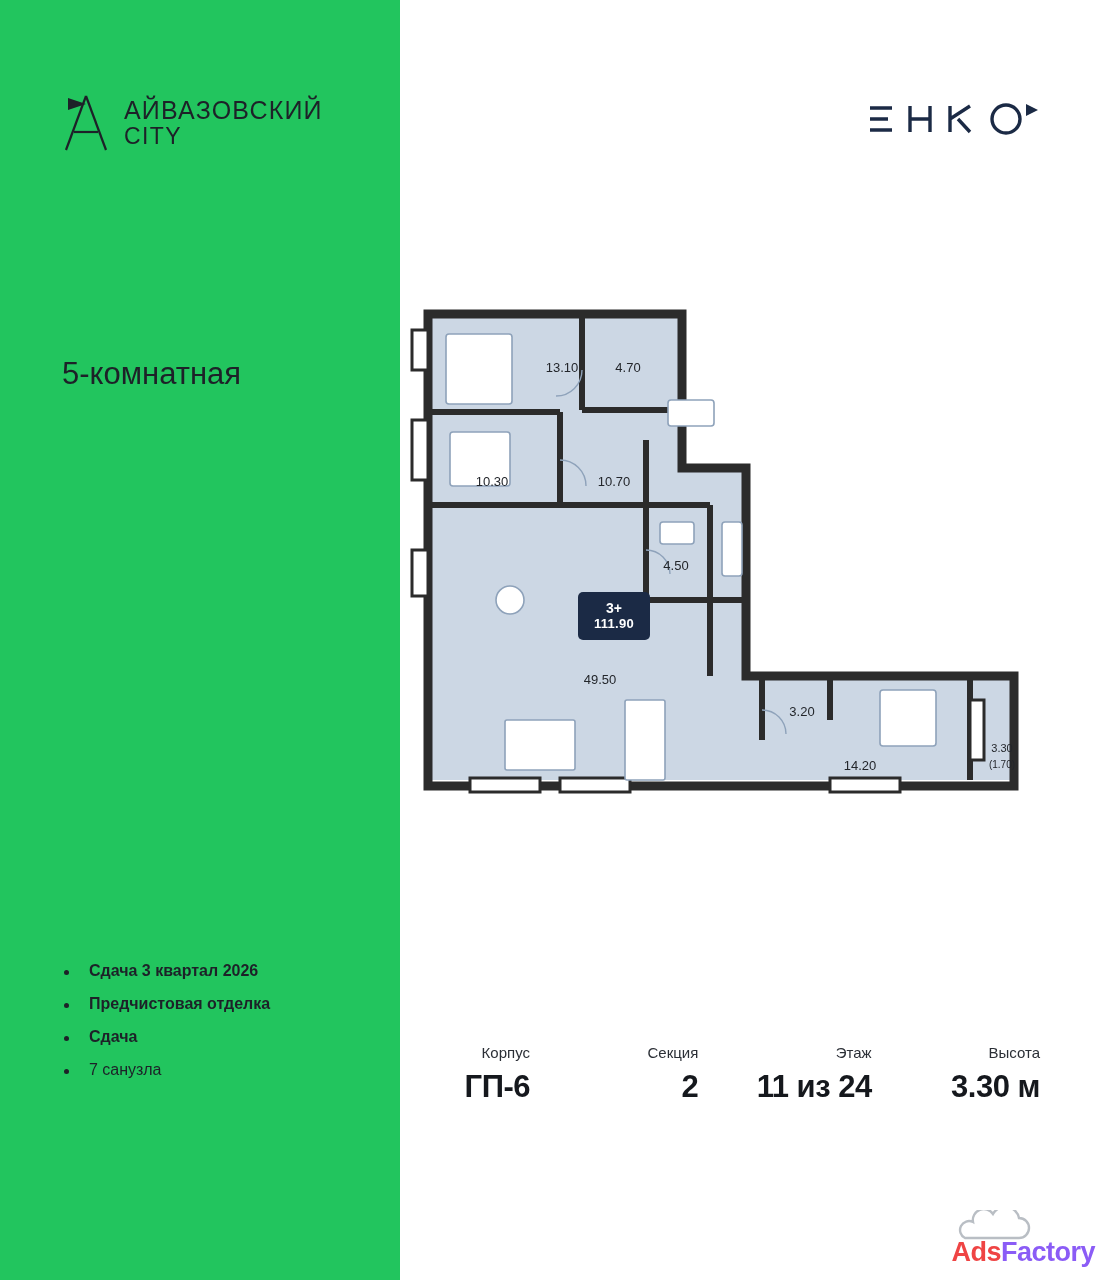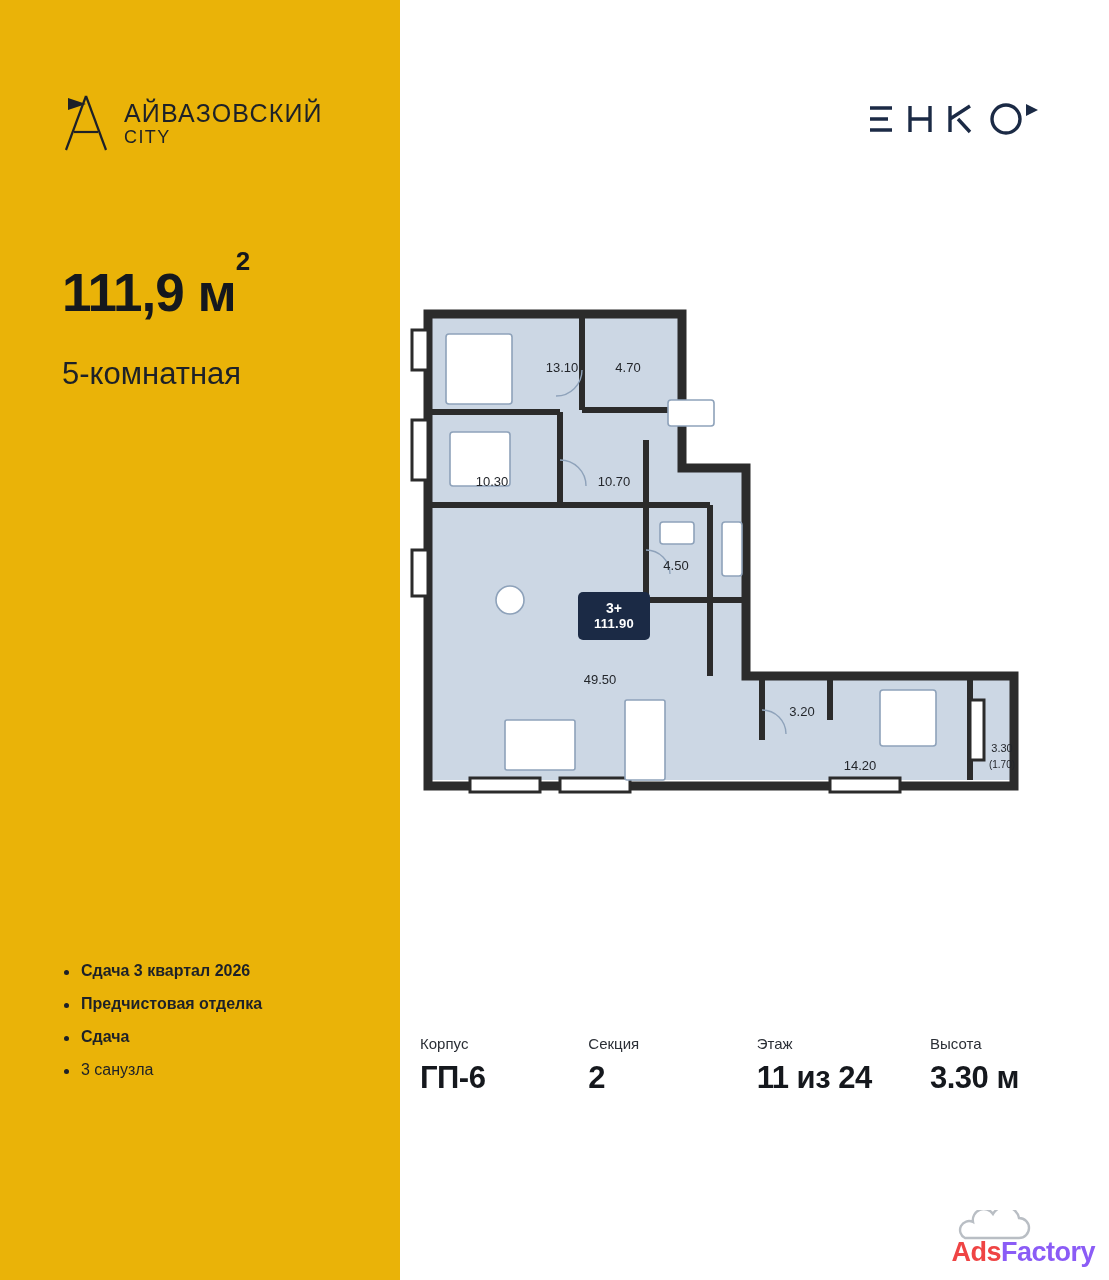--- a/index.html
+++ b/index.html
@@ -9,47 +9,47 @@
     background:#ffffff;
     font-family:"Liberation Sans", sans-serif;
     color:#23262b;
     position:relative;
     overflow:hidden;
   }
 
   
   #left-panel{
     position:absolute; left:0; top:0; width:400px; height:1280px;
-    background:#eab308;
+    background:#22c55e;
   }
   #logo-block{ position:absolute; left:62px; top:92px; display:flex; align-items:center; gap:14px; }
   #logo-mark{ width:48px; height:62px; position:relative; }
   #logo-mark svg{ display:block; }
   #logo-text{ line-height:1.0; }
   #logo-line1{
     font-size:25px; letter-spacing:1.2px; color:#1d2128; font-weight:400;
     font-family:"Liberation Sans", sans-serif;
   }
   #logo-line2{
-    font-size:18px; letter-spacing:1.4px; color:#1d2128; font-weight:400; margin-top:2px;
+    font-size:23px; letter-spacing:1.4px; color:#1d2128; font-weight:400; margin-top:2px;
   }
 
   #area-value{
     position:absolute; left:62px; top:262px;
     font-size:53px; font-weight:700; color:#15181d; letter-spacing:-1px;
   }
   #area-value sup{ font-size:26px; top:-22px; position:relative; font-weight:700; }
   #rooms-label{
     position:absolute; left:62px; top:356px;
     font-size:31px; font-weight:400; color:#1d2128;
   }
 
   #features{ position:absolute; left:64px; top:962px; }
   .feature{
-    display:flex; align-items:flex-start; gap:12px; margin-bottom:15px;
+    display:flex; align-items:flex-start; gap:20px; margin-bottom:15px;
     font-size:16px; color:#1d2128;
   }
   .feature .dot{
     width:5px; height:5px; border-radius:50%; background:#1d2128;
     margin-top:8px; flex:0 0 5px;
   }
   .feature.bold span.txt{ font-weight:700; }
   .feature span.txt{ font-weight:400; }
 
   
@@ -67,21 +67,21 @@
     display:flex; flex-direction:column; align-items:center; justify-content:center;
   }
   #area-badge .b1{ font-size:14px; font-weight:700; line-height:1.1; }
   #area-badge .b2{ font-size:13px; font-weight:700; line-height:1.2; letter-spacing:.3px;}
 
   
   #info-row{
     position:absolute; left:420px; top:1035px; width:620px;
     display:flex; justify-content:space-between;
   }
-  .info-item{ text-align:left; min-width:110px; }
+  .info-item{ text-align:right; min-width:110px;margin-top:9px; }
   .info-label{ font-size:15px; color:#2b2f36; font-weight:400; margin-bottom:8px; }
   .info-value{ font-size:31px; font-weight:700; color:#15181d; letter-spacing:-.5px; }
 
   
   #watermark{ position:absolute; right:10px; bottom:8px; width:150px; height:62px; }
   #watermark .cloud{ position:absolute; right:60px; top:0; }
   #watermark .wm-text{
     position:absolute; right:4px; bottom:4px;
     font-size:27px; font-weight:700; letter-spacing:-.5px;
   }
@@ -101,43 +101,39 @@
         <path d="M12 40 L36 40" stroke="#1d2128" stroke-width="2.2" fill="none"></path>
         <path d="M6 6 L24 12 L6 18 Z" fill="#1d2128"></path>
       </svg>
     </div>
     <div id="logo-text">
       <div id="logo-line1">АЙВАЗОВСКИЙ</div>
       <div id="logo-line2">CITY</div>
     </div>
   </div>
 
-  <div id="area-value">
-    <span>111,9</span>
-    <span>м</span><sup>2</sup>
-  </div>
 
   <div id="rooms-label">5-комнатная</div>
 
   <div id="features">
     <div class="feature bold">
       <span class="dot"></span>
       <span class="txt">Сдача 3 квартал 2026</span>
     </div>
     <div class="feature bold">
       <span class="dot"></span>
       <span class="txt">Предчистовая отделка</span>
     </div>
     <div class="feature bold">
       <span class="dot"></span>
       <span class="txt">Сдача</span>
     </div>
     <div class="feature">
       <span class="dot"></span>
-      <span class="txt">3 санузла</span>
+      <span class="txt">7 санузла</span>
     </div>
   </div>
 </div>
 
 <div id="enko-logo">
   <svg width="175" height="38" viewBox="0 0 175 38">
     <g fill="none" stroke="#1b2a45" stroke-width="3.4">
       <path d="M4 8 h22 M4 19 h18 M4 30 h22"></path>
       <path d="M44 6 v26 M44 19 h20 M64 6 v26"></path>
       <path d="M84 6 v26 M84 19 L104 6 M92 19 L104 32"></path>

